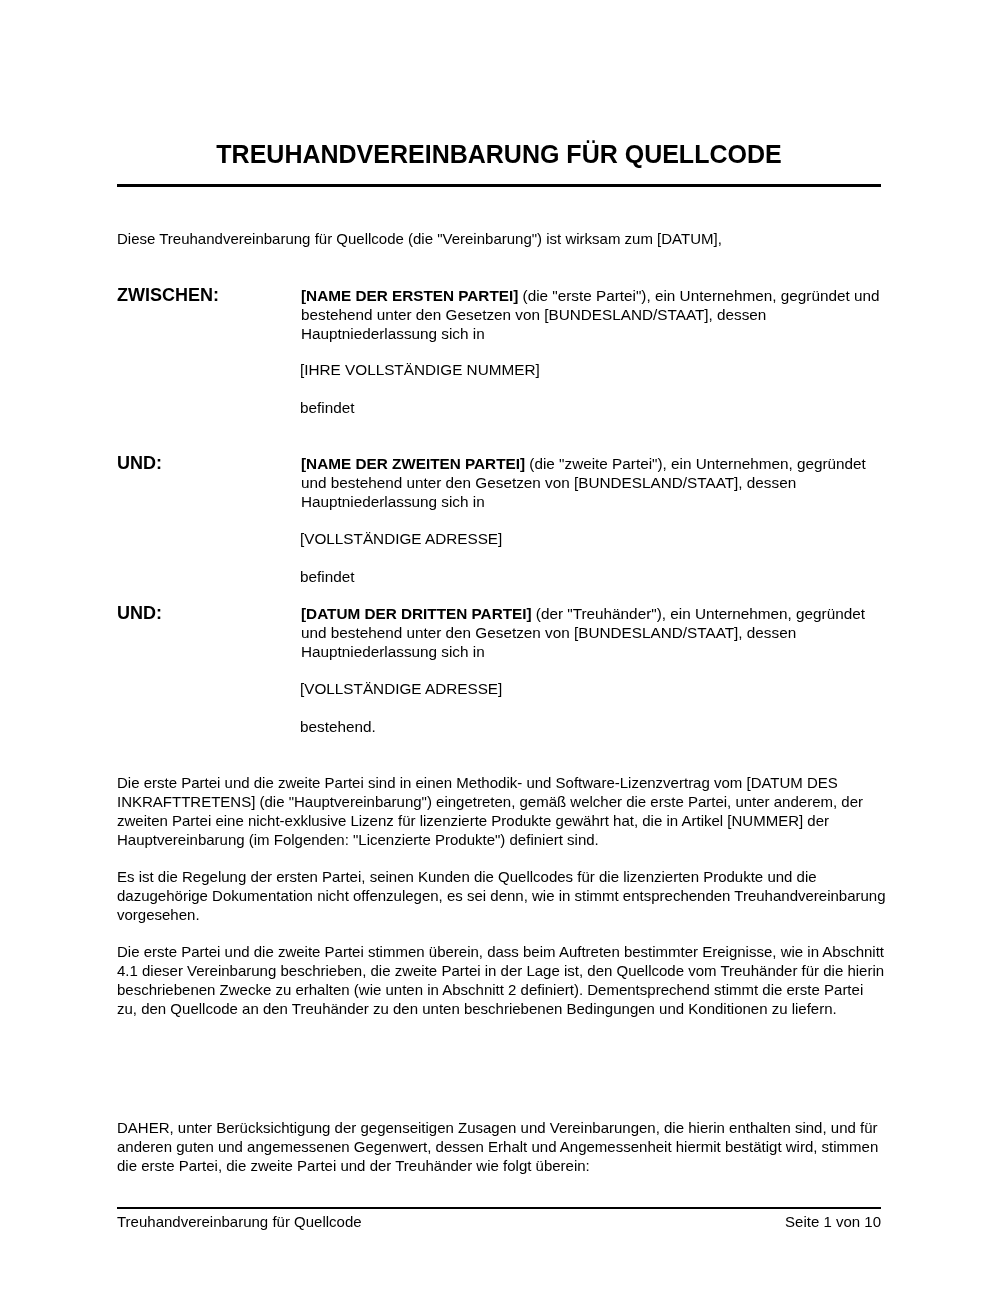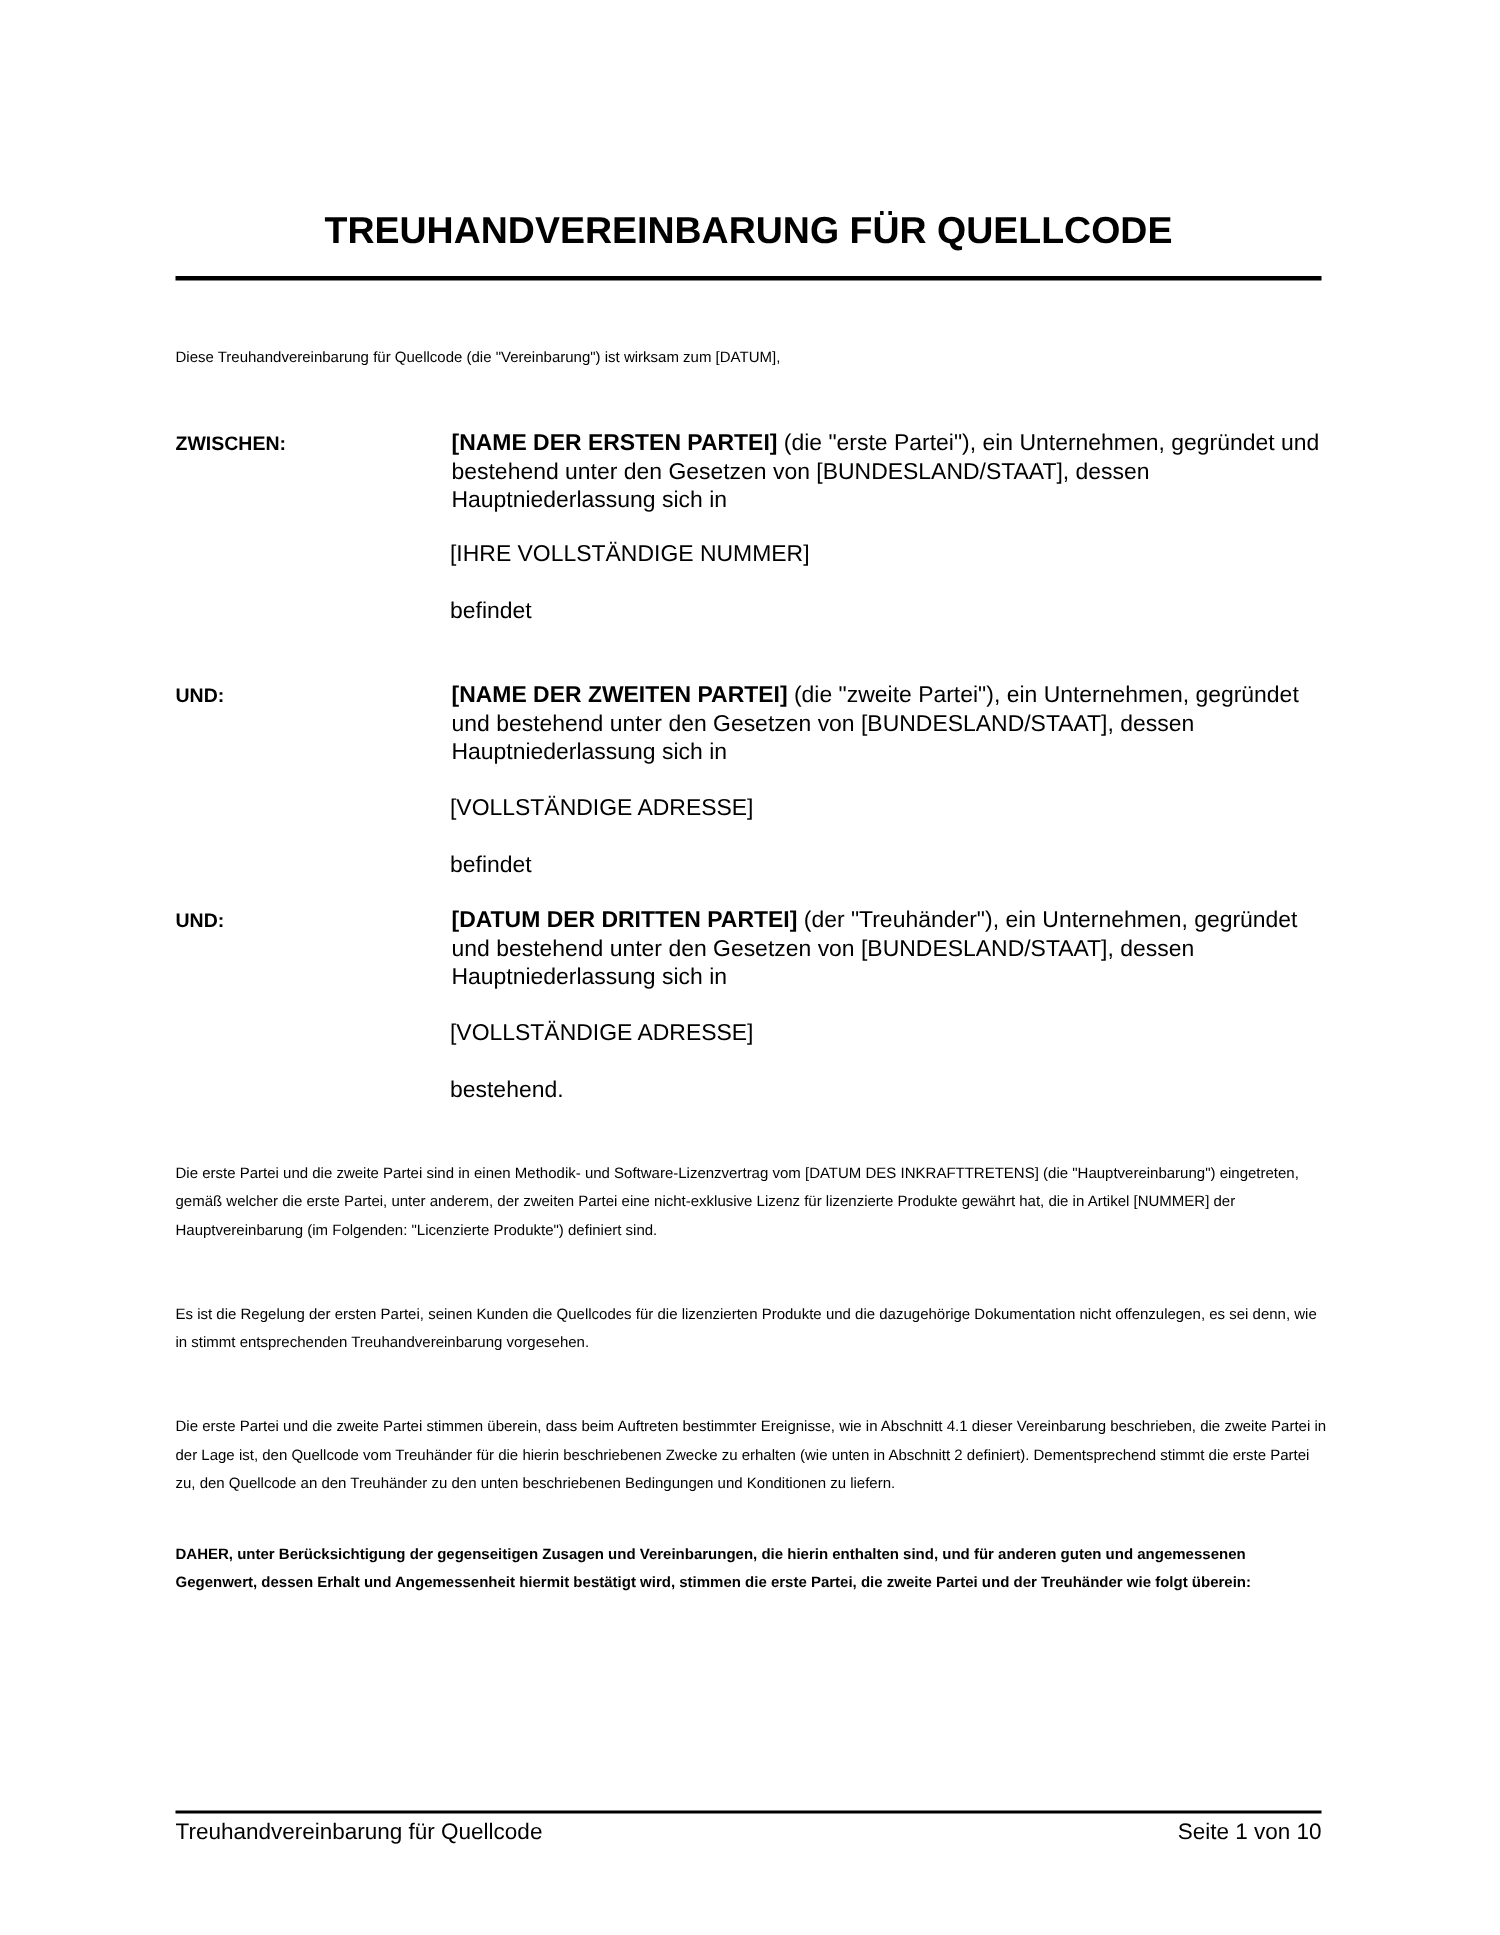--- a/index.html
+++ b/index.html
@@ -1,22 +1,22 @@
 <!DOCTYPE html>
 <html><head>
 <meta charset="utf-8">
 <style>
   html, body { margin: 0; padding: 0; background: #ffffff; }
   body { width: 1000px; height: 1290px; position: relative; overflow: hidden;
          font-family: "Liberation Sans", sans-serif; color: #000; }
   .title { position: absolute; top: 140px; left: 117px; width: 764px; text-align: center;
            font-size: 25px; font-weight: bold; letter-spacing: 0px; }
   .title-rule { position: absolute; top: 184px; left: 117px; width: 764px; height: 3px; background: #000; }
-  .p { position: absolute; left: 117px; width: 770px; font-size: 10px; line-height: 19px; margin: 0; }
-  .label { position: absolute; left: 117px; font-size: 13px; font-weight: bold; line-height: 19px; text-align: center; }
+  .p { position: absolute; left: 117px; width: 770px; font-size: 15px; line-height: 19px; margin: 0; }
+  .label { position: absolute; left: 117px; font-size: 18px; font-weight: bold; line-height: 19px; text-align: center; }
   .party { position: absolute; left: 301px; width: 580px; font-size: 15.3px; line-height: 19px; margin: 0; }
   .addr, .bef { position: absolute; left: 300px; font-size: 15.3px; line-height: 19px; }
   .footer-rule { position: absolute; top: 1207px; left: 117px; width: 764px; height: 2px; background: #000; }
   .footer-left { position: absolute; top: 1213px; left: 117px; font-size: 15px; }
   .footer-right { position: absolute; top: 1213px; right: 119px; font-size: 15px; text-align: center; }
   b { font-weight: bold; }
 </style>
 </head>
 <body>
 
@@ -36,17 +36,17 @@
 <div class="bef" style="top:567px;">befindet</div>
 
 <div class="label" style="top:604px;">UND:</div>
 <p class="party" style="top:604px;"><b>[DATUM DER DRITTEN PARTEI]</b><span> (der "Treuhänder"), ein Unternehmen, gegründet und bestehend unter den Gesetzen von [BUNDESLAND/STAAT], dessen Hauptniederlassung sich in</span></p>
 <div class="addr" style="top:679px;">[VOLLSTÄNDIGE ADRESSE]</div>
 <div class="bef" style="top:717px;">bestehend.</div>
 
 <p class="p" style="top:773px;">Die erste Partei und die zweite Partei sind in einen Methodik- und Software-Lizenzvertrag vom [DATUM DES INKRAFTTRETENS] (die "Hauptvereinbarung") eingetreten, gemäß welcher die erste Partei, unter anderem, der zweiten Partei eine nicht-exklusive Lizenz für lizenzierte Produkte gewährt hat, die in Artikel [NUMMER] der Hauptvereinbarung (im Folgenden: "Licenzierte Produkte") definiert sind.</p>
 <p class="p" style="top:867px;">Es ist die Regelung der ersten Partei, seinen Kunden die Quellcodes für die lizenzierten Produkte und die dazugehörige Dokumentation nicht offenzulegen, es sei denn, wie in stimmt entsprechenden Treuhandvereinbarung vorgesehen.</p>
 <p class="p" style="top:942px;">Die erste Partei und die zweite Partei stimmen überein, dass beim Auftreten bestimmter Ereignisse, wie in Abschnitt 4.1 dieser Vereinbarung beschrieben, die zweite Partei in der Lage ist, den Quellcode vom Treuhänder für die hierin beschriebenen Zwecke zu erhalten (wie unten in Abschnitt 2 definiert). Dementsprechend stimmt die erste Partei zu, den Quellcode an den Treuhänder zu den unten beschriebenen Bedingungen und Konditionen zu liefern.</p>
-<p class="p" style="top:1027px;font-weight:bold;">DAHER, unter Berücksichtigung der gegenseitigen Zusagen und Vereinbarungen, die hierin enthalten sind, und für anderen guten und angemessenen Gegenwert, dessen Erhalt und Angemessenheit hiermit bestätigt wird, stimmen die erste Partei, die zweite Partei und der Treuhänder wie folgt überein:</p>
+<p class="p" style="top:1118px;">DAHER, unter Berücksichtigung der gegenseitigen Zusagen und Vereinbarungen, die hierin enthalten sind, und für anderen guten und angemessenen Gegenwert, dessen Erhalt und Angemessenheit hiermit bestätigt wird, stimmen die erste Partei, die zweite Partei und der Treuhänder wie folgt überein:</p>
 
 <div class="footer-rule"></div>
 <div class="footer-left">Treuhandvereinbarung für Quellcode</div>
 <div class="footer-right">Seite 1 von 10</div>
 
 </body></html>

